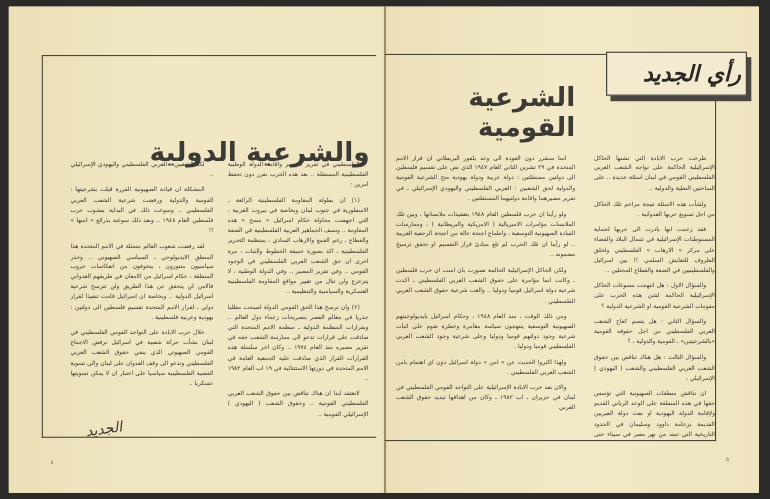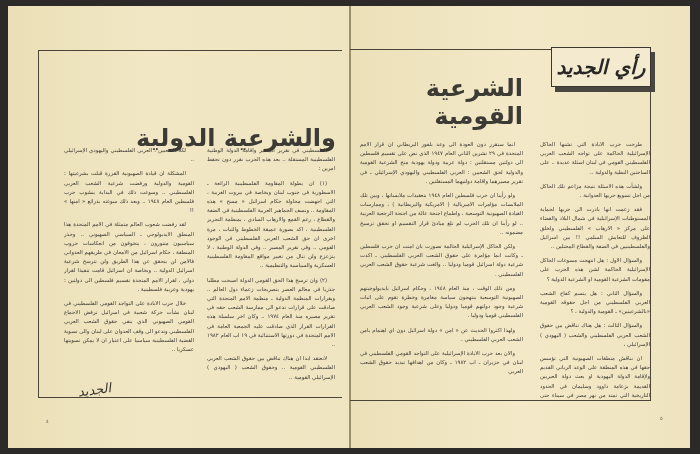--- a/index.html
+++ b/index.html
@@ -27,21 +27,21 @@
   .frame {
     position: absolute; border: 1.2px solid #4a4538;
   }
   .frame-left { left: 38px; top: 50px; width: 303px; height: 346px; border-right: none; }
   .logo-badge {
     position: absolute; left: 551px; top: 47px; width: 98px; height: 38px;
     background: #f3ead0; border: 1.4px solid #3a3630;
     box-shadow: 4px 5px 0 #4a4640;
     display: flex; align-items: center; justify-content: center;
     font-family: "DejaVu Serif", serif; font-size: 20px; font-weight: bold; color: #2a2824;
-    direction: rtl; font-style: italic;
+    direction: rtl; font-style: italic; padding-left: 28px;
   }
   .headline {
     position: absolute; direction: rtl;
     font-family: "DejaVu Sans", sans-serif; font-weight: bold; color: #3c3a35;
     font-size: 24px; letter-spacing: 0.5px;
   }
   .headline-right { left: 358px; top: 74px; width: 165px; text-align: right; }
   .headline-left { left: 136px; top: 86px; width: 200px; text-align: center; margin-top: 38px; }
   .col {
     position: absolute; direction: rtl; text-align: justify;

